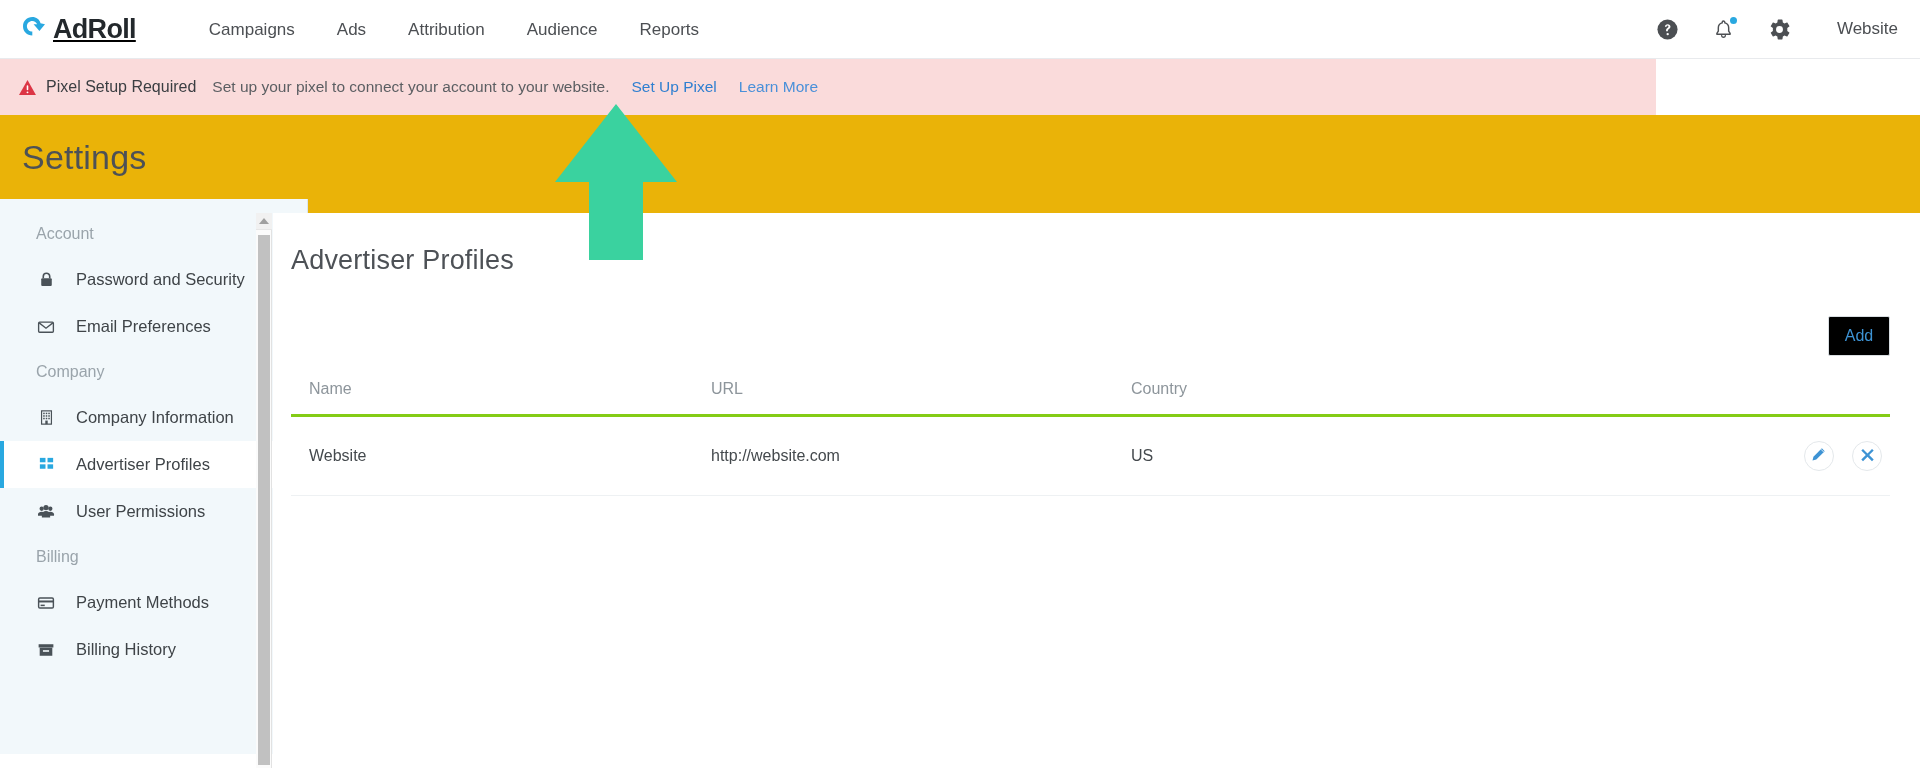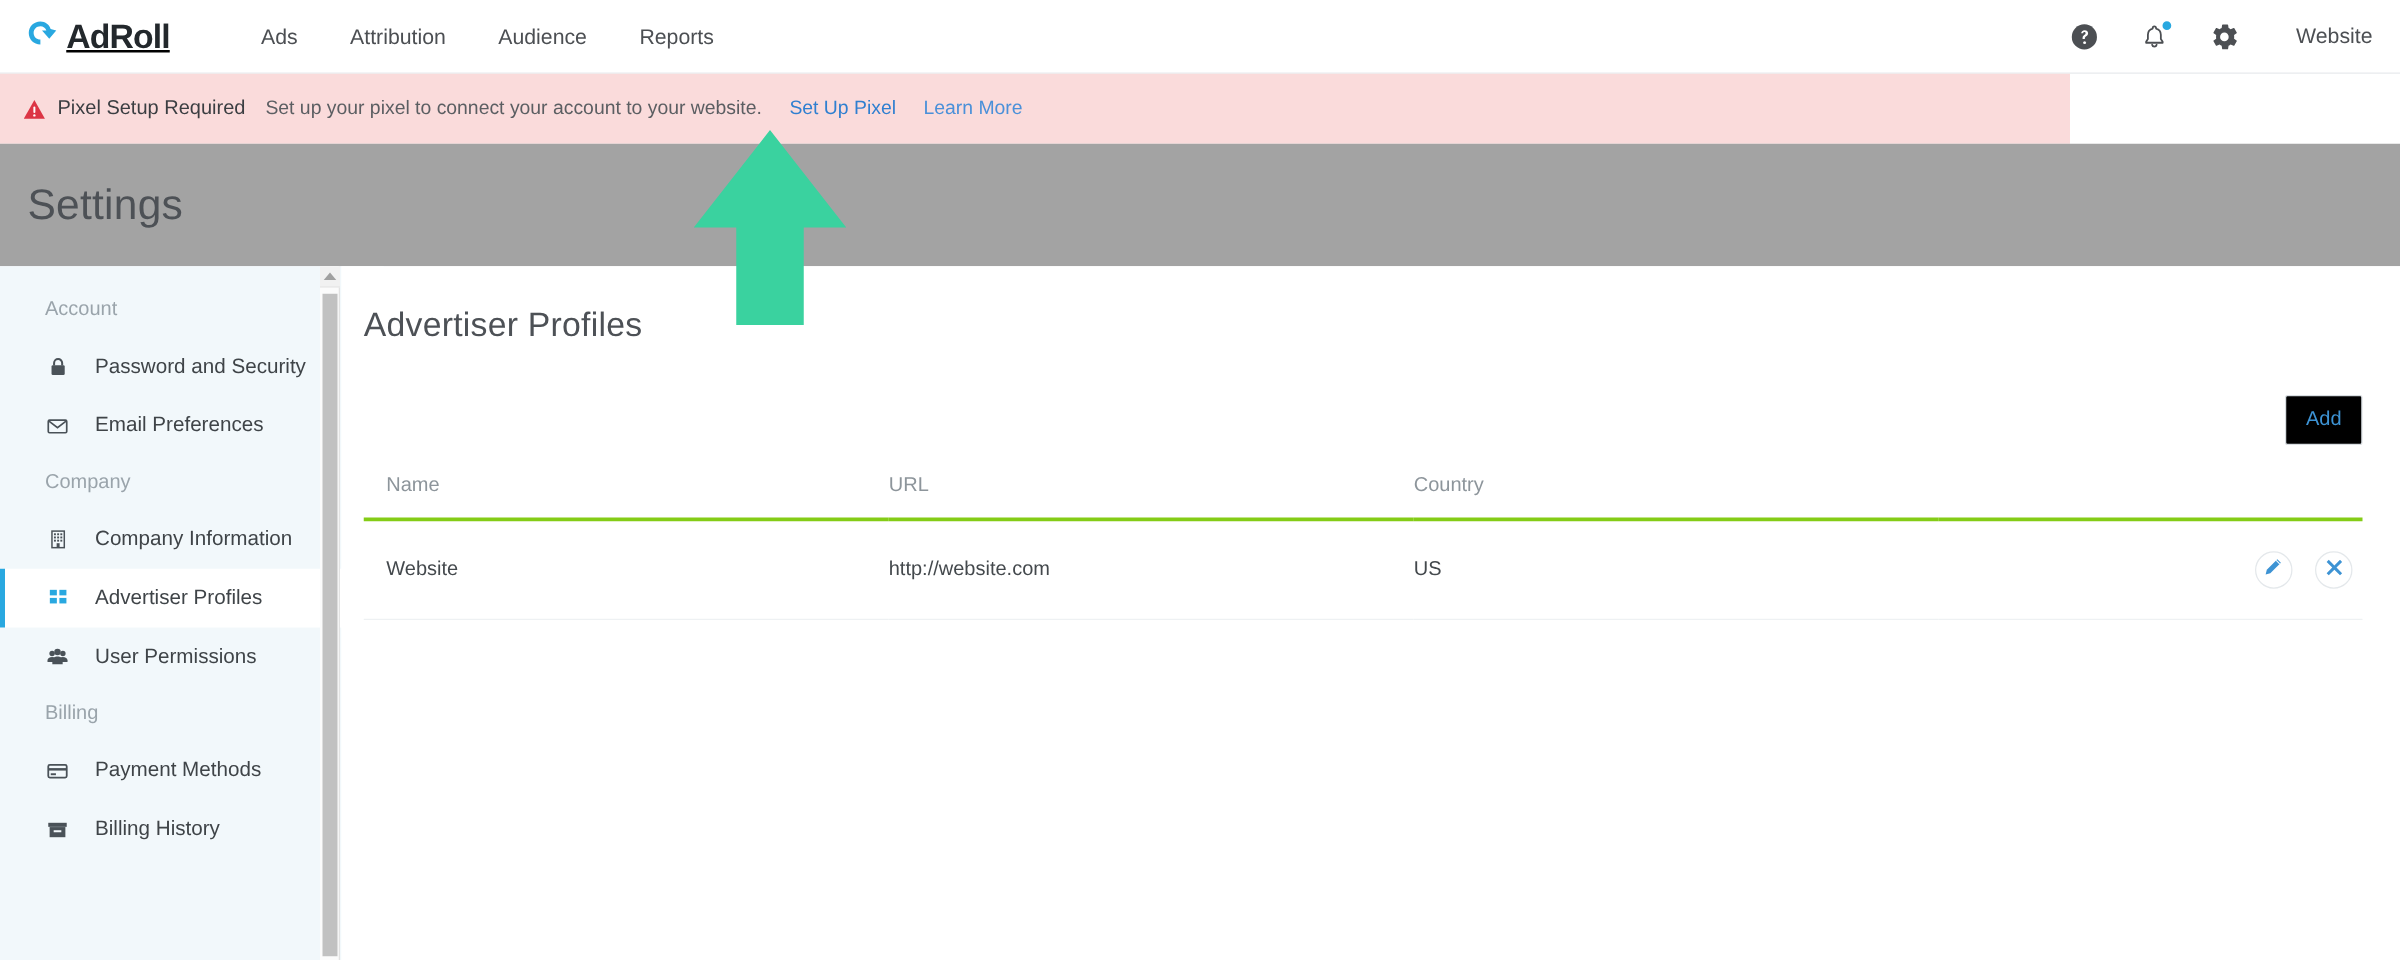--- a/index.html
+++ b/index.html
@@ -81,31 +81,31 @@
   .alert-link {
     font-size: 15.5px; color: #2f7fd0; cursor: pointer;
     margin-right: 22px; white-space: nowrap;
   }
   .alert-link.secondary { color: #4a90d9; }
 
   
   .page-title-band {
     position: absolute; top: 115px; left: 0;
     width: 1920px; height: 98px;
-    background: #a3a3a3;
-    display: flex; align-items: center;
+    background: #eab308;
+    display: flex; 
   }
   .page-title {
     font-size: 34px; color: #4d5156; font-weight: normal;
     margin-left: 22px; letter-spacing: 0.2px;
   }
 
   
   .sidebar {
-    position: absolute; top: 213px; left: 0;
+    position: absolute; top: 199px; left: 0;
     width: 308px; height: 555px;
     background: #f2f8fb;
     border-right: 1px solid #dbe6ec;
     overflow: hidden;
   }
   .sb-group-label {
     font-size: 16px; color: #9aa4ab;
     padding: 0 0 0 36px; height: 44px;
     display: flex; align-items: center;
   }
@@ -230,20 +230,21 @@
   <div class="logo-wrap">
     <span class="logo-mark">
       <svg viewBox="0 0 30 30" width="30" height="30" aria-hidden="true">
         <path d="M22.5 9.2 C21.6 5.6 18.3 3.1 14.3 3.1 C9.0 3.1 5.0 7.1 5.0 12.3 C5.0 17.5 9.0 21.5 14.3 21.5 L14.3 17.6 C11.2 17.6 8.9 15.3 8.9 12.3 C8.9 9.3 11.2 7.0 14.3 7.0 C16.6 7.0 18.4 8.3 19.1 10.3 L15.6 10.3 L21.4 17.0 L27.0 10.3 Z" fill="#29a8e0"></path>
       </svg>
     </span>
     <span class="logo-text">AdRoll</span>
   </div>
 
   <div class="nav-items">
+    <div class="nav-item">Campaigns</div>
     <div class="nav-item">Ads</div>
     <div class="nav-item">Attribution</div>
     <div class="nav-item">Audience</div>
     <div class="nav-item">Reports</div>
   </div>
 
   <div class="nav-right">
     <div class="nav-icon">
       <svg viewBox="0 0 24 24" width="23" height="23" aria-hidden="true">
         <circle cx="12" cy="12" r="10.5" fill="#4c4f53"></circle>

